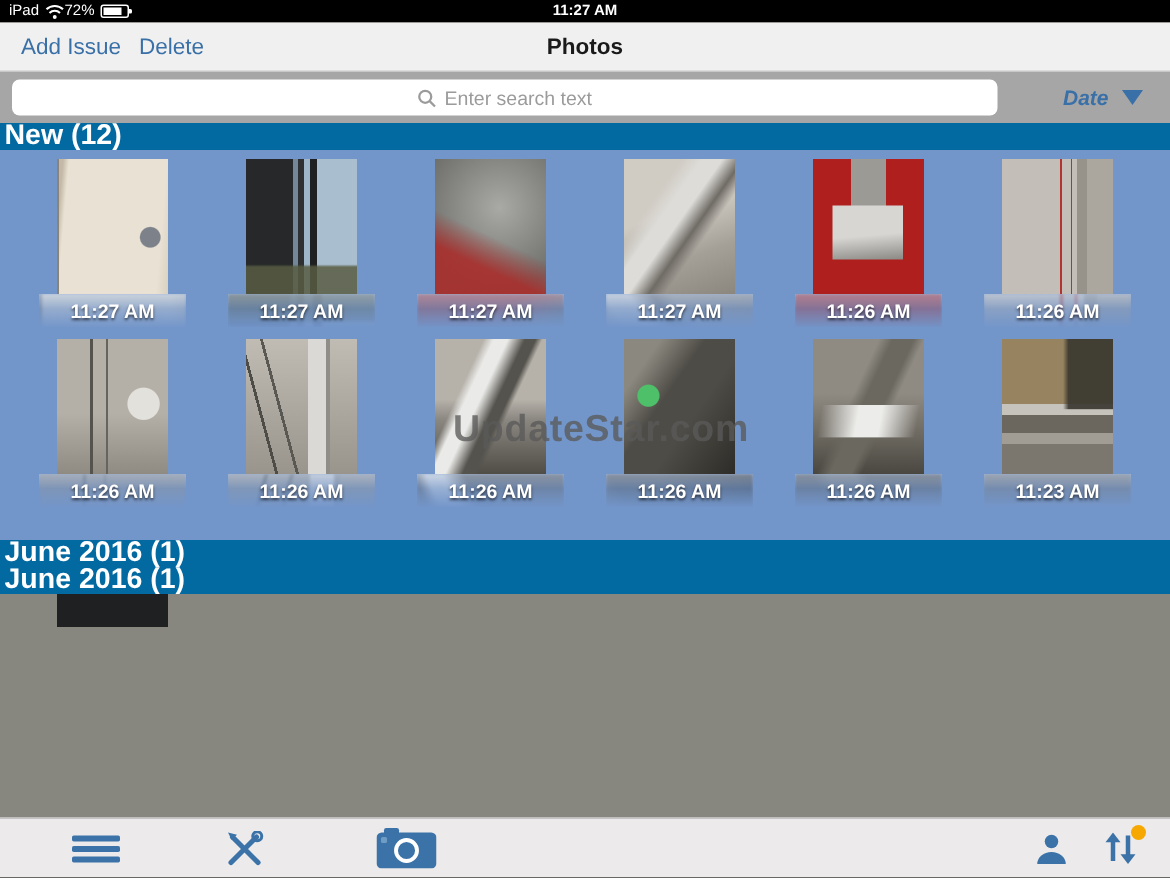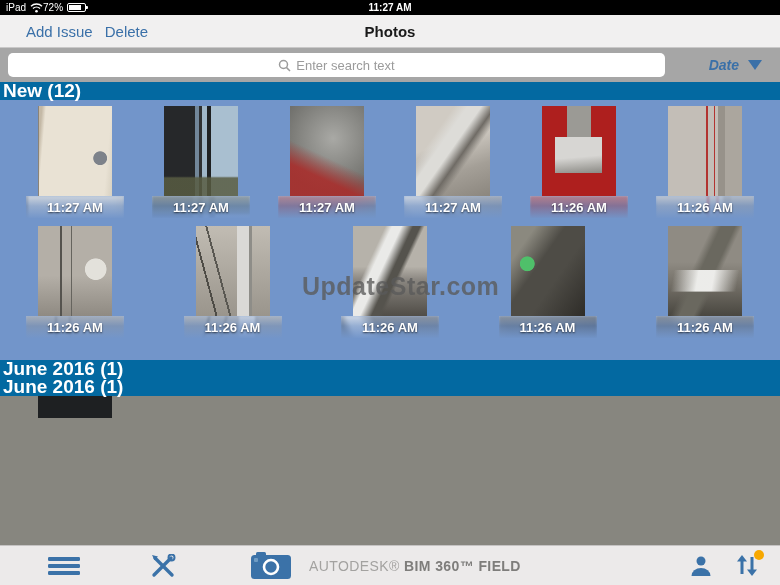--- a/index.html
+++ b/index.html
@@ -12,21 +12,21 @@
     font-size:10px; padding:0 6px; }
   .sb-left, .sb-right { display:flex; align-items:center; gap:4px; }
   .sb-time { position:absolute; left:0; right:0; text-align:center; font-weight:bold; font-size:10px; }
   .battery { display:inline-block; width:19px; height:9px; border:1px solid #fff; border-radius:2px; position:relative; }
   .battery::after { content:""; position:absolute; right:-3px; top:2px; width:2px; height:3px; background:#fff; border-radius:0 1px 1px 0; }
   .battery .fill { position:absolute; left:1px; top:1px; bottom:1px; width:72%; background:#fff; }
 
   
   .navbar { position:relative; height:33px; background:#f1f0f0; border-bottom:1px solid #c9c8c8;
     display:flex; align-items:center; }
-  .nav-links { display:flex; gap:12px; padding-left:26px; z-index:2;text-align:center; }
+  .nav-links { display:flex; gap:12px; padding-left:14px; z-index:2;text-align:center; }
   .nav-link { color:#3a70a8; font-size:15px; cursor:pointer; }
   .nav-title { position:absolute; left:0; right:0; text-align:center; font-size:15px; font-weight:bold; color:#1a1a1a; }
 
   
   .searchrow { height:34px; background:#a6a6a6; display:flex; align-items:center; padding:0 8px; }
   .searchbox { width:657px; height:24px; background:#fff; border-radius:5px;
     display:flex; align-items:center; justify-content:center; gap:5px; }
   .searchbox .ph { color:#9b9b9b; font-size:13px; }
   .sort { margin-left:auto; display:flex; align-items:center; gap:9px; padding-right:10px; }
   .sort-label { color:#3a70a8; font-size:14px; font-weight:bold;font-style:italic; }
@@ -256,20 +256,28 @@
           </div>
       </div>
       <div class="cell">
         <div class="thumb p11"></div>
         <div class="refl-wrap">
             <div class="refl p11"></div>
             <div class="fade"></div>
           <span class="time-label">11:26 AM</span>
           </div>
       </div>
+      <div class="cell">
+        <div class="thumb p12"></div>
+        <div class="refl-wrap">
+            <div class="refl p12"></div>
+            <div class="fade"></div>
+          <span class="time-label">11:23 AM</span>
+          </div>
+      </div>
     </div>
   </div>
 
   <div class="sec-header">June 2016 (1)</div>
 
   <div class="sec-header">June 2016 (1)</div>
   <div class="sec-june">
     <div class="thumb p14"></div>
   </div>
 
@@ -291,24 +299,20 @@
         <circle cx="21.5" cy="3.5" r="3" fill="none" stroke="#3b72a8" stroke-width="2"></circle>
       </svg>
     </div>
     <div class="tb-icon tb-camera">
       <svg width="40" height="27" viewBox="0 0 40 27">
         <rect x="5" y="0" width="10" height="5" rx="1.5" fill="#3b72a8"></rect>
         <rect x="0" y="3" width="40" height="24" rx="3.5" fill="#3b72a8"></rect>
         <circle cx="20" cy="15" r="7" fill="none" stroke="#fff" stroke-width="2.6"></circle>
         <rect x="3" y="6" width="4" height="4" rx="1" fill="#6f9cc4"></rect>
       </svg>
-    </div>
-    <div class="brand">
-      <span class="a">AUTODESK®</span>
-      <span class="b">BIM 360™ FIELD</span>
     </div>
     <div class="tb-right">
       <div class="tb-icon">
         <svg width="22" height="22" viewBox="0 0 22 22">
           <circle cx="11" cy="6" r="4.5" fill="#3b72a8"></circle>
           <path d="M1.5 21 a9.5 8 0 0 1 19 0 z" fill="#3b72a8"></path>
         </svg>
       </div>
       <div class="tb-icon tb-sync">
         <svg width="22" height="21" viewBox="0 0 22 21">

